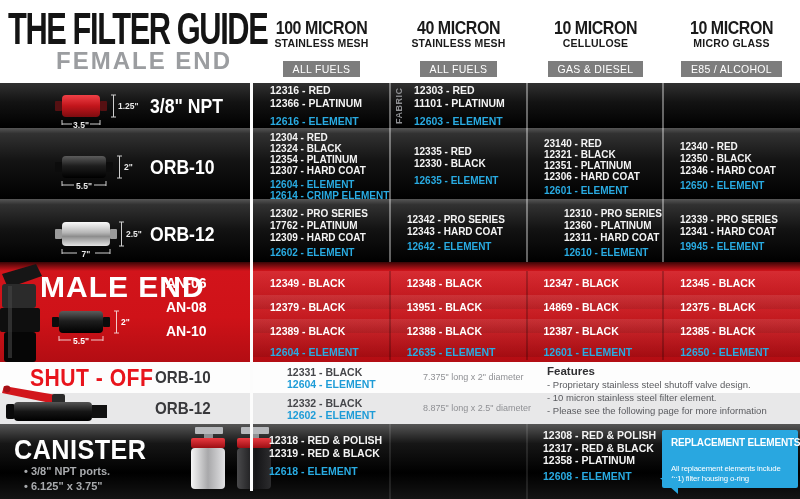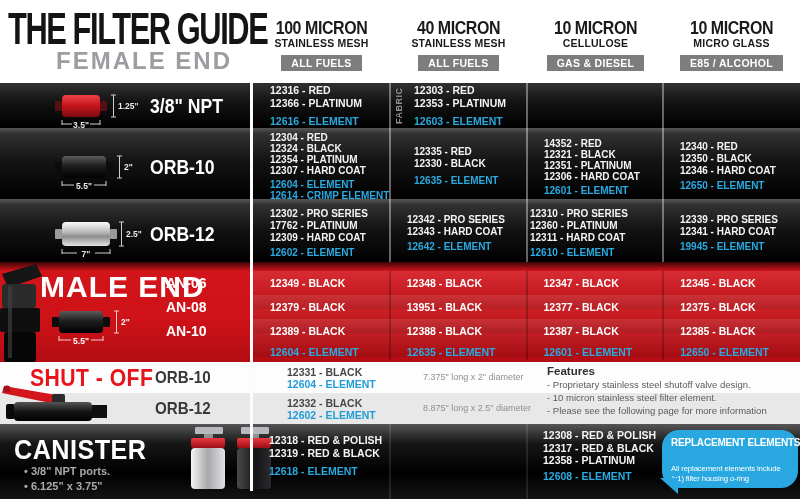--- a/index.html
+++ b/index.html
@@ -6,22 +6,22 @@
   #canvas{position:relative;width:800px;height:499px;background:#fff;overflow:hidden;
           font-family:"Liberation Sans",sans-serif;}
   .abs{position:absolute}
   
   .title{left:8px;top:4px;font-size:44px;font-weight:bold;color:#141414;letter-spacing:-2px;
          transform:scaleX(.70);transform-origin:0 0;white-space:nowrap}
   .subtitle{left:56px;top:47px;font-size:24px;font-weight:bold;color:#9b9da0;letter-spacing:2px;white-space:nowrap}
   .colhead{top:17px;width:137px;text-align:center}
   .ch1{font-size:19px;font-weight:bold;color:#1a1a1a;letter-spacing:-.5px;transform:scaleX(.84);transform-origin:50% 50%;white-space:nowrap}
   .ch2{font-size:10.5px;font-weight:bold;color:#1a1a1a;margin-top:-2px;letter-spacing:.2px;white-space:nowrap}
-  .badge{display:inline-block;margin-top:6px;background:#7d7d7d;color:#fff;font-size:10.5px;
-         font-weight:bold;padding:2px 10px;letter-spacing:.3px;white-space:nowrap}
+  .badge{display:inline-block;margin-top:12px;background:#7d7d7d;color:#fff;font-size:10.5px;
+         font-weight:normal;padding:2px 10px;letter-spacing:.3px;white-space:nowrap}
   
   .ftable{top:83px;left:0;width:800px;height:179px;background:#000}
   .frow{left:0;width:800px;background:linear-gradient(180deg,#313131 0%,#131313 42%,#000 100%)}
   .fsep{left:0;width:800px;height:6px;background:linear-gradient(180deg,#565656,#2f2f2f)}
   .rowlabel{left:150px;top:50%;transform:translateY(-50%) scaleX(.88);transform-origin:left center;
             font-size:20px;font-weight:bold;color:#fff;white-space:nowrap}
   .fcell{top:0;bottom:0;width:137px;display:flex;flex-direction:column;justify-content:center;
          padding-left:17px;box-sizing:border-box}
   .p{font-weight:bold;color:#f4f4f4;white-space:nowrap}
   .e{font-weight:bold;color:#29abe2;white-space:nowrap}
@@ -62,21 +62,21 @@
             background:linear-gradient(180deg,#565656 0%,#161616 26%,#000 65%,#141414 100%)}
   .ctitle{left:14px;top:10px;font-size:28px;font-weight:bold;color:#fff;letter-spacing:.5px;
           transform:scaleX(.90);transform-origin:0 0;white-space:nowrap}
   .cbullet{left:24px;font-size:11px;font-weight:bold;color:#a9abae;line-height:15px;white-space:nowrap}
   .ccell{top:0;bottom:12px;width:137px;display:flex;flex-direction:column;justify-content:center;
          padding-left:16px;box-sizing:border-box}
   .ccell .p{font-size:10.5px;line-height:13px}
   .ccell .e{font-size:10.5px;line-height:13px}
   .ccell4 .p,.ccell4 .e{font-size:10.5px;line-height:12.5px}
   .cvsep{top:0;bottom:0;width:2px;background:rgba(255,255,255,.10)}
-  .callout{left:662px;top:6px;width:136px;height:58px;background:#29a7e0;border-radius:17px;
+  .callout{left:662px;top:6px;width:136px;height:58px;background:#29a7e0;border-radius:2px;
            box-sizing:border-box;padding:7px 16px 0 9px;z-index:4}
   .callout:after{content:"";position:absolute;left:-2px;bottom:-6px;width:0;height:0;
            border-right:18px solid #29a7e0;border-bottom:16px solid transparent}
   .callout-title{font-size:10px;font-weight:bold;color:#fff;letter-spacing:-.2px;white-space:nowrap}
   .callout-body{font-size:7.8px;color:#fff;line-height:10.4px;letter-spacing:-.15px;margin-top:16px}
   
   .mainline{left:250px;top:83px;height:408px;width:3px;background:#fcfcfc;z-index:6}
   svg text{font-family:"Liberation Sans",sans-serif}
 </style>
 </head>
@@ -142,21 +142,21 @@
         <text x="26" y="45.5" font-size="8.5" font-weight="bold" fill="#e9e9e9" text-anchor="middle">3.5"</text>
       </svg>
       <div class="abs rowlabel">3/8" NPT</div>
       <div class="abs fcell lh13" style="left:253px">
         <div class="p">12316 - RED</div>
         <div class="p">12366 - PLATINUM</div>
         <div class="e egap">12616 - ELEMENT</div>
       </div>
       <div class="abs fcell lh13" style="left:390px;padding-left:24px">
         <div class="p">12303 - RED</div>
-        <div class="p">12353 - PLATINUM</div>
+        <div class="p">11101 - PLATINUM</div>
         <div class="e egap">12603 - ELEMENT</div>
       </div>
       <div class="abs fabric">FABRIC</div>
     </div>
     <div class="abs fsep" style="top:45px"></div>
 
     <div class="abs frow" style="top:51px;height:65px">
       <svg class="abs" style="left:55px;top:50%;transform:translateY(-50%)" width="92" height="48" viewBox="0 0 92 48">
         <defs>
             <linearGradient id="gBlk" x1="0" y1="0" x2="0" y2="1">
@@ -181,21 +181,21 @@
         <div class="p">12307 - HARD COAT</div>
         <div class="e egap2">12604 - ELEMENT</div>
         <div class="e">12614 - CRIMP ELEMENT</div>
       </div>
       <div class="abs fcell lh12" style="left:390px;padding-left:24px">
         <div class="p">12335 - RED</div>
         <div class="p">12330 - BLACK</div>
         <div class="e egap">12635 - ELEMENT</div>
       </div>
       <div class="abs fcell lh11" style="left:527px">
-        <div class="p">14352 - RED</div>
+        <div class="p">23140 - RED</div>
         <div class="p">12321 - BLACK</div>
         <div class="p">12351 - PLATINUM</div>
         <div class="p">12306 - HARD COAT</div>
         <div class="e egap2">12601 - ELEMENT</div>
       </div>
       <div class="abs fcell lh12" style="left:663px">
         <div class="p">12340 - RED</div>
         <div class="p">12350 - BLACK</div>
         <div class="p">12346 - HARD COAT</div>
         <div class="e egap2">12650 - ELEMENT</div>
@@ -226,21 +226,21 @@
         <div class="p">12302 - PRO SERIES</div>
         <div class="p">17762 - PLATINUM</div>
         <div class="p">12309 - HARD COAT</div>
         <div class="e egap2">12602 - ELEMENT</div>
       </div>
       <div class="abs fcell lh12" style="left:390px;">
         <div class="p">12342 - PRO SERIES</div>
         <div class="p">12343 - HARD COAT</div>
         <div class="e egap2">12642 - ELEMENT</div>
       </div>
-      <div class="abs fcell lh12" style="left:513px">
+      <div class="abs fcell lh12" style="left:547px">
         <div class="p">12310 - PRO SERIES</div>
         <div class="p">12360 - PLATINUM</div>
         <div class="p">12311 - HARD COAT</div>
         <div class="e egap2">12610 - ELEMENT</div>
       </div>
       <div class="abs fcell lh12" style="left:663px">
         <div class="p">12339 - PRO SERIES</div>
         <div class="p">12341 - HARD COAT</div>
         <div class="e egap2">19945 - ELEMENT</div>
       </div>
@@ -282,21 +282,21 @@
 
     <div class="abs mrow" style="top:9px">
       <div>12349 - BLACK</div>
       <div>12348 - BLACK</div>
       <div>12347 - BLACK</div>
       <div>12345 - BLACK</div>
     </div>
     <div class="abs mrow" style="top:33px">
       <div>12379 - BLACK</div>
       <div>13951 - BLACK</div>
-      <div>12377 - BLACK</div>
+      <div>14869 - BLACK</div>
       <div>12375 - BLACK</div>
     </div>
     <div class="abs mrow" style="top:57px">
       <div>12389 - BLACK</div>
       <div>12388 - BLACK</div>
       <div>12387 - BLACK</div>
       <div>12385 - BLACK</div>
     </div>
     <div class="abs merow" style="top:81px">
       <div>12604 - ELEMENT</div>

